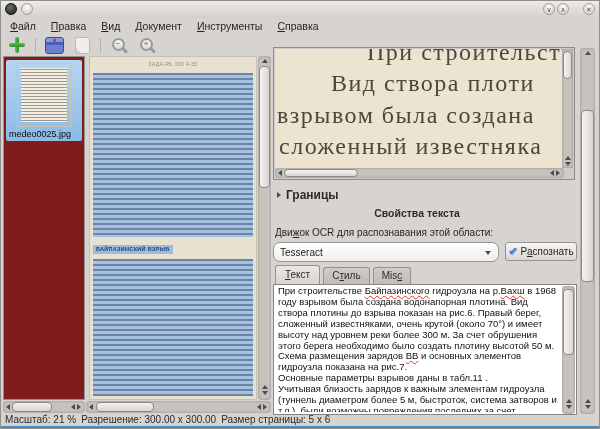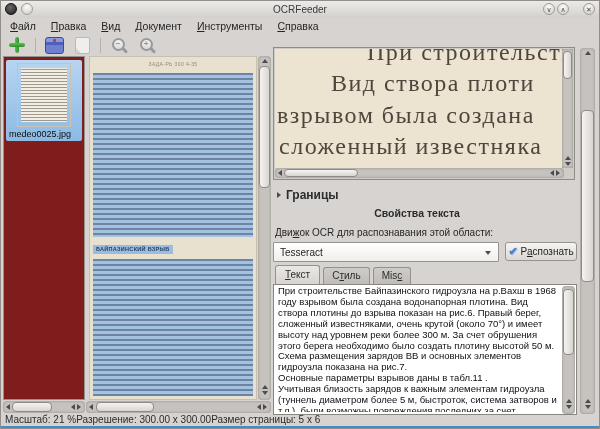--- a/index.html
+++ b/index.html
@@ -88,54 +88,53 @@
   .pl4{margin:2px 0 0 4px;}
   .pv-vstrip{position:absolute;top:1px;bottom:11px;right:1px;width:11px;background:#c6c2be;box-shadow:inset 0 0 3px rgba(0,0,0,.28);}
   .pv-vstrip .thumb{position:absolute;left:1px;right:1px;top:2px;height:28px;background:linear-gradient(90deg,#f5f3f1,#d9d5d1);border:1px solid #8e8a86;border-radius:4px;box-sizing:border-box;}
   .pv-vstrip .dbl{position:absolute;left:0;right:0;bottom:2px;display:flex;flex-direction:column;align-items:center;gap:2px;}
 
   .expander{position:absolute;top:142px;left:4px;display:flex;align-items:center;gap:5px;
     font-size:12px;font-weight:bold;color:#2c2c2c;}
   .props-title{position:absolute;top:161px;left:0;right:16px;text-align:center;font-size:10.5px;font-weight:bold;color:#2c2c2c;}
   .engine-label{position:absolute;top:181px;left:2px;font-size:10px;color:#262626;}
   .combo{position:absolute;top:196px;left:0;width:226px;height:20px;box-sizing:border-box;
-    background:linear-gradient(#ffffff,#f1efec);border:1px solid #97938f;border-radius:1px;
+    background:linear-gradient(#ffffff,#f1efec);border:1px solid #97938f;border-radius:7px;
     font-size:10px;color:#1d1d1d;display:flex;align-items:center;padding:0 18px 0 6px;}
   .combo .tri{position:absolute;right:7px;top:8px;}
   .btn{position:absolute;top:196px;left:232px;width:72px;height:19px;box-sizing:border-box;
     background:linear-gradient(#f7f5f3,#dbd7d3);border:1px solid #97938f;border-radius:3px;
     font-size:10px;color:#1d1d1d;display:flex;align-items:center;justify-content:center;gap:3px;}
   .check-ic{color:#4a7ed0;font-size:11px;font-weight:bold;line-height:1;text-shadow:1px 1px 0 #9db9e4;}
 
   .tabs{position:absolute;top:220px;left:2px;display:flex;align-items:flex-end;gap:3px;height:18px;}
   .tab{font-size:10px;color:#2d2d2d;padding:2px 8px 3px;border:1px solid #95918d;border-bottom:none;
     border-radius:3px 3px 0 0;background:linear-gradient(#cfcbc8,#c0bcb9);}
   .tab.active{background:linear-gradient(#eae7e4,#d8d4d1);padding:3px 9px 4px;position:relative;z-index:2;}
 
   .textwrap{position:absolute;top:238px;left:0;width:304px;bottom:0;background:#fff;border:1px solid #89857f;box-sizing:border-box;}
   .text-content{position:absolute;left:4px;top:1px;right:17px;bottom:2px;overflow:hidden;
     font-size:9.5px;line-height:10.9px;color:#0f0f0f;white-space:pre-wrap;}
-  .err{text-decoration-style:wavy;text-decoration-color:#e03425;text-decoration-thickness:1px;}
+  .err{text-decoration:underline;text-decoration-style:wavy;text-decoration-color:#e03425;text-decoration-thickness:1px;}
 
   .panel-vscroll{left:579px;top:47px;width:15px;height:366px;}
 
   
-  .status{position:absolute;left:0;right:0;bottom:2px;height:13px;display:flex;align-items:center;
+  .status{position:absolute;left:0;right:0;bottom:2px;height:13px;display:flex;align-items:center;gap:5px;
     padding-left:4px;font-size:10px;color:#2b2b2b;}
   .blue-strip{position:absolute;left:0;right:0;bottom:0;height:2px;background:#3f8ecb;}
 </style>
 </head>
 <body>
 
 <div class="win">
 
   <div class="titlebar">
     <span class="app-icon"></span>
     <span class="circle-btn" style="left:20px;"></span>
-    <div class="tb-title">OCRFeeder</div>
     <span class="circle-btn" style="right:44px;">∨</span>
     <span class="circle-btn" style="right:30px;">∧</span>
     <span class="circle-btn" style="right:4px;">✕</span>
   </div>
 
   <div class="menubar">
     <span class="menu-item"><span class="mn">Ф</span>айл</span>
     <span class="menu-item"><span class="mn">П</span>равка</span>
     <span class="menu-item"><span class="mn">В</span>ид</span>
     <span class="menu-item"><span class="mn">Д</span>окумент</span>

